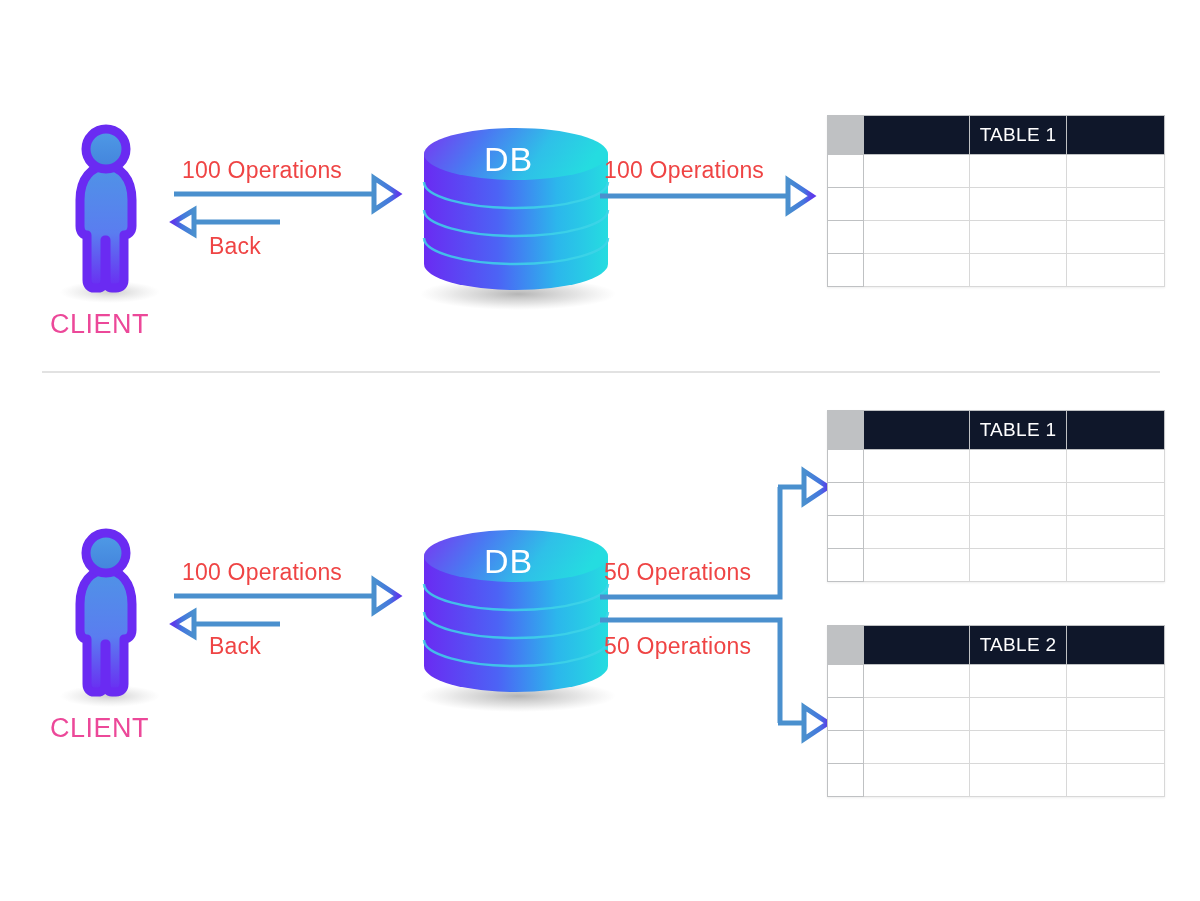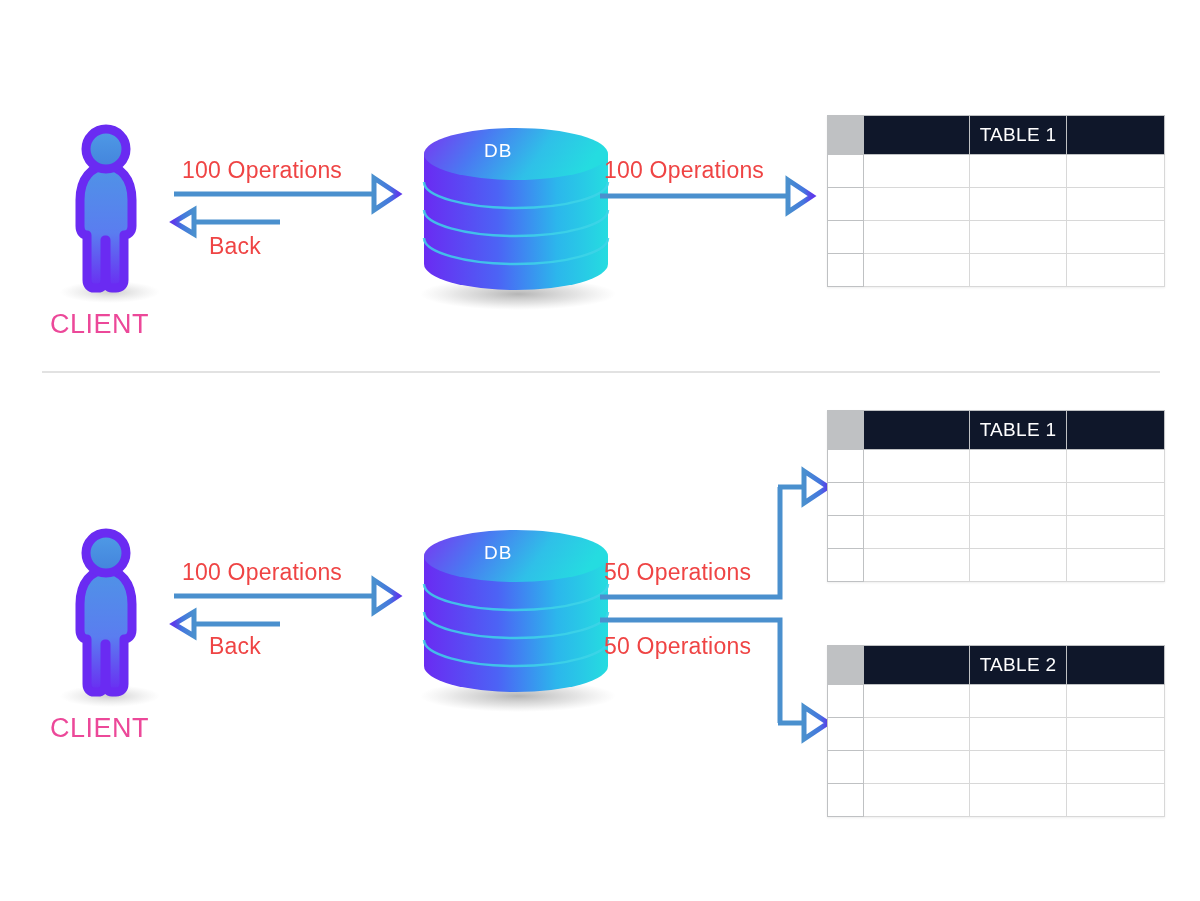--- a/index.html
+++ b/index.html
@@ -44,21 +44,21 @@
     letter-spacing: 0.5px;
     font-weight: 400;
     white-space: nowrap;
   }
 
   
   .db-wrap { position: absolute; }
   .db-label {
     position: absolute;
     color: #ffffff;
-    font-size: 19px;
+    font-size: 34px;
     font-weight: 400;
     letter-spacing: 1px;
     pointer-events: none;
   }
 
   
   .arrow-label {
     position: absolute;
     color: #ef4444;
     font-size: 23px;
@@ -332,21 +332,21 @@
       </tr>
       <tr class="body">
         <td class="rowhead"></td>
         <td></td>
         <td></td>
         <td></td>
       </tr>
     </tbody>
   </table>
 
-  <table class="tbl" style="left:827px; top:645px; width:337px;">
+  <table class="tbl" style="left:827px; top:625px; width:337px;">
     <colgroup>
       <col style="width:36px">
         <col style="width:106px">
       <col style="width:97px">
         <col style="width:98px">
     </colgroup>
     <tbody>
       <tr class="hdr">
         <td class="corner"></td>
         <td></td>

